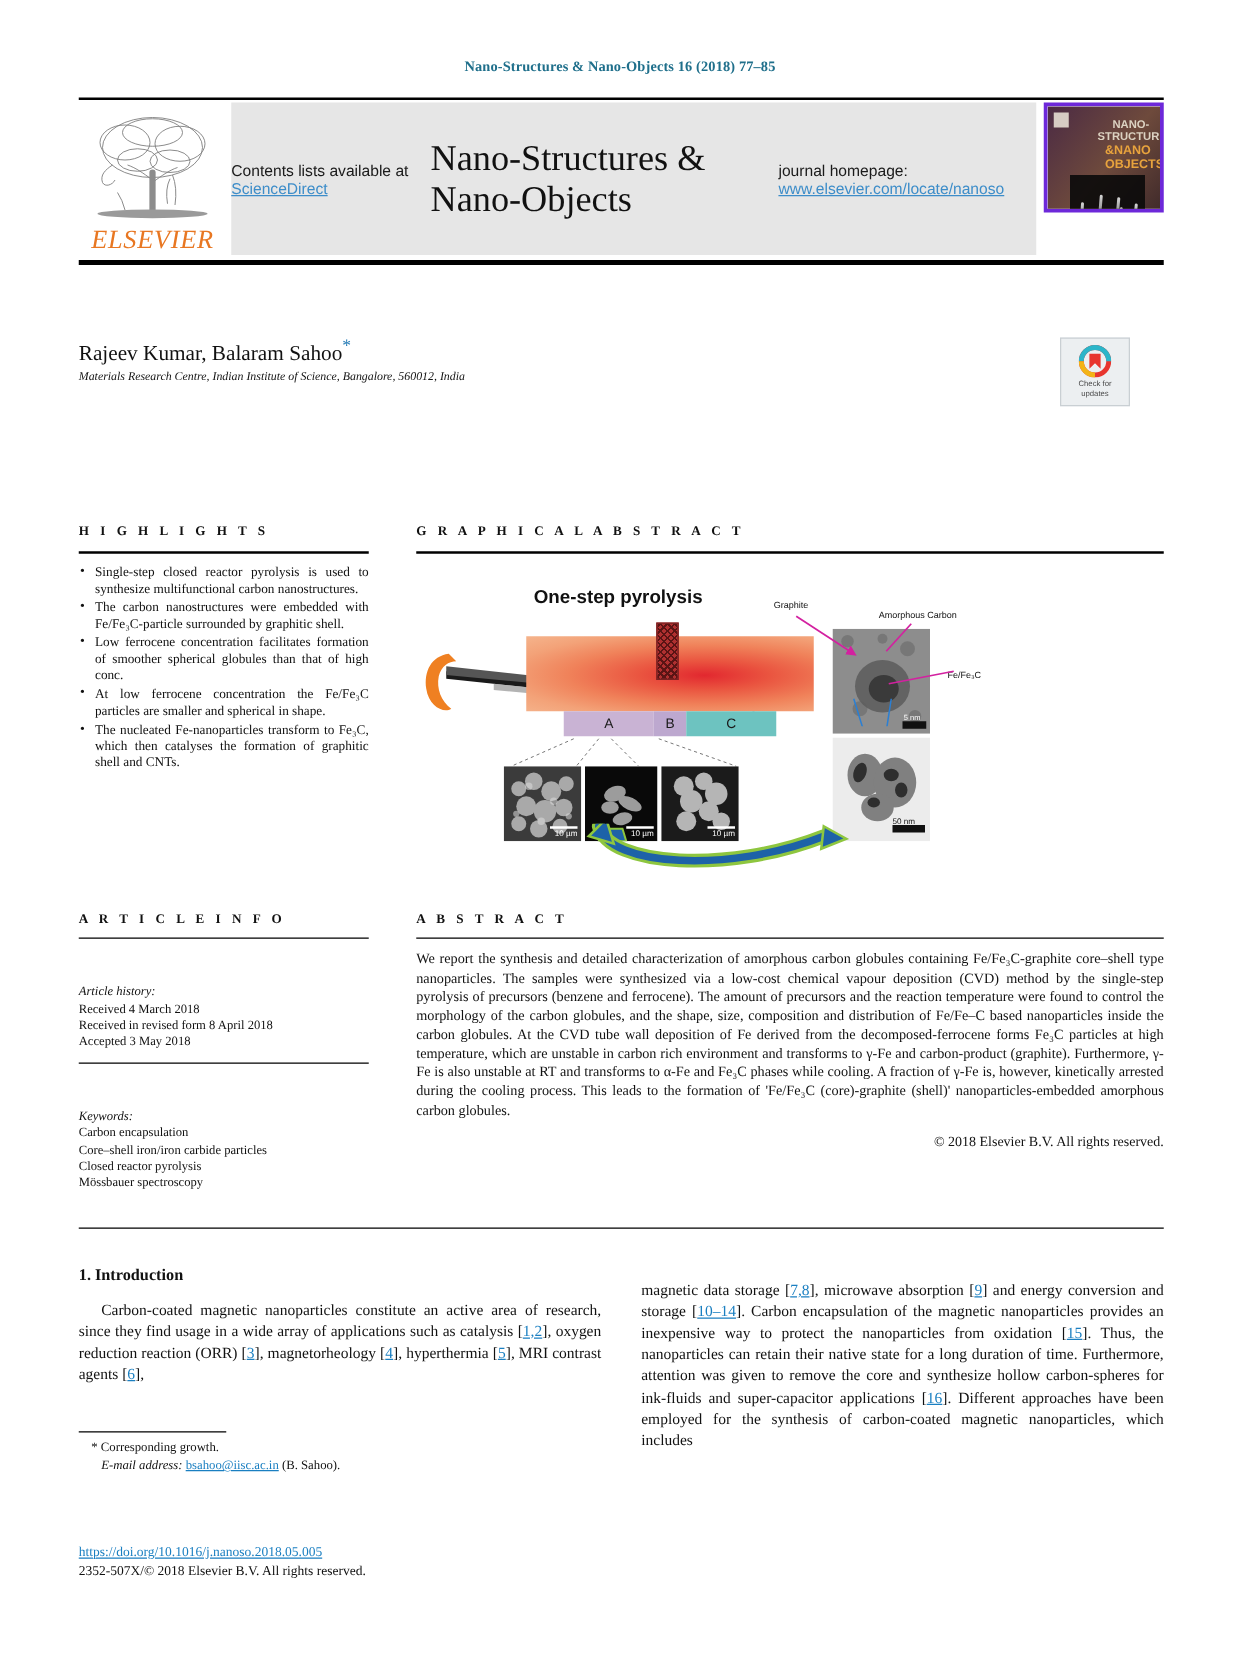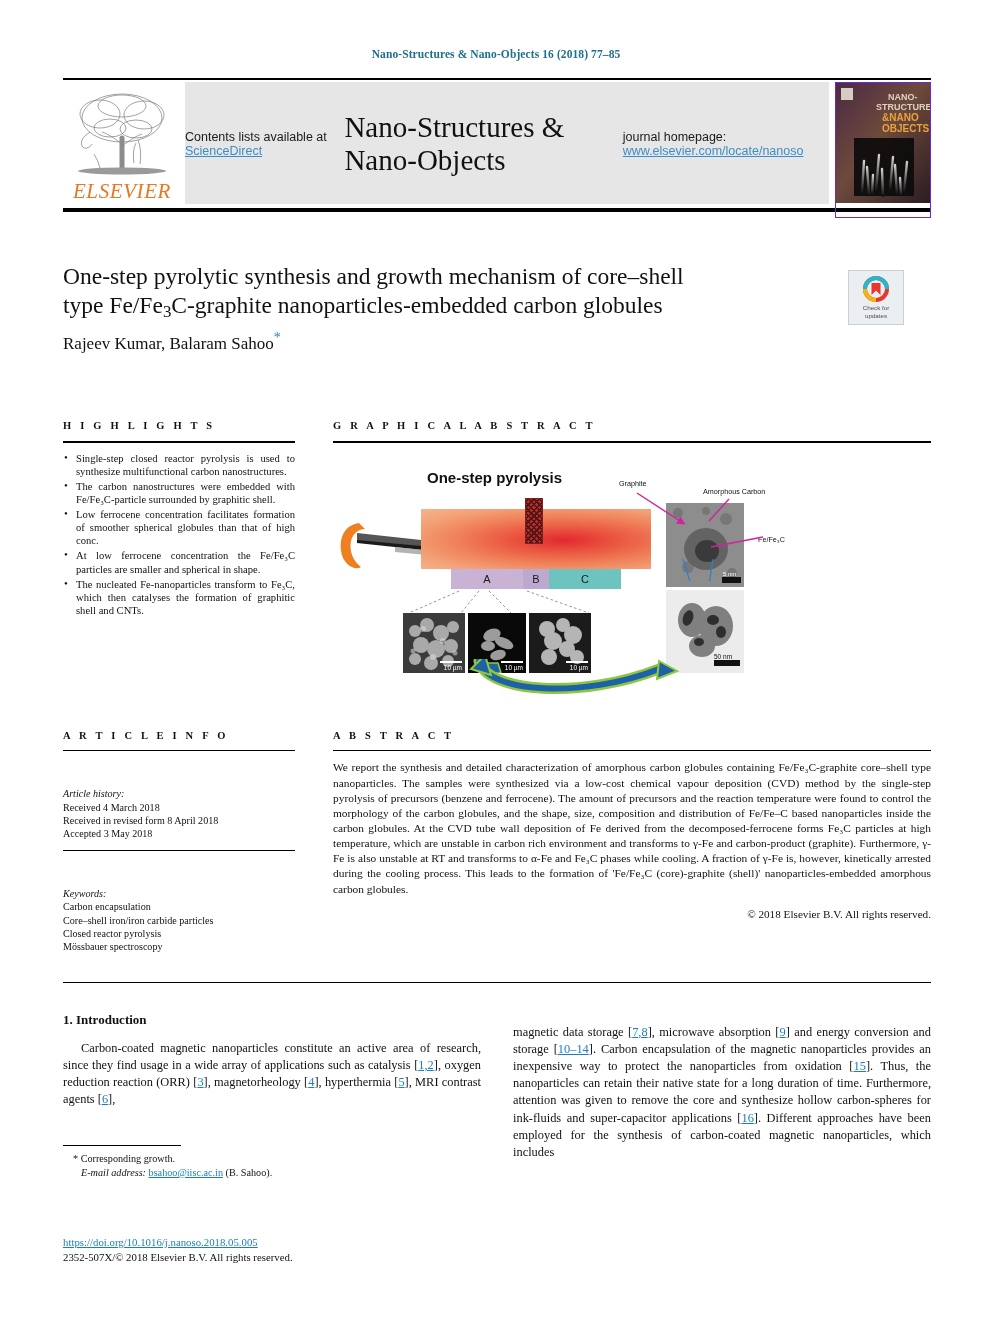--- a/index.html
+++ b/index.html
@@ -41,22 +41,22 @@
     flex:1 1 auto; background:#e6e6e6; margin-left:4px; margin-right:6px;
     display:flex; flex-direction:row; align-items:center; justify-content:space-between;
     padding:11px 0 10px 0;
   }
   .contents-line { font-family:"Liberation Sans", sans-serif; font-size:12.5px; color:#1a1a1a; }
   .sd-link { color:#3d8dc9; }
   .journal-title { font-family:"Liberation Serif", serif; font-size:29px; color:#111; letter-spacing:0; }
   .homepage-line { font-family:"Liberation Sans", sans-serif; font-size:12.5px; color:#1a1a1a; }
   .hp-link { color:#3d8dc9; }
   .cover-thumb {
-    width:96px; flex:0 0 96px; height:136px; position:relative; overflow:hidden;
-    border:1px solid #6d28d9;
+    width:96px; flex:0 0 96px; height:88px; position:relative; overflow:hidden;
+    border:3px solid #6d28d9;
   }
   .rule-black-bottom { height:4px; background:#000; width:868px; margin-top:4px; }
 
   
   .titleblock { position:absolute; left:63px; top:262px; width:868px; }
   .art-title {
     font-family:"Liberation Serif", serif;
     font-size:23.5px; line-height:1.25; color:#111; width:760px; font-weight:400;
   }
   .authors { font-family:"Liberation Serif", serif; font-size:17px; margin-top:8px; color:#111; }
@@ -258,27 +258,24 @@
               <path d="M65 112 L64 95"></path>
           </g>
         </svg>
       </div>
 
     </div>
     <div class="rule-black-bottom"></div>
   </div>
 
   <div class="titleblock">
-    <div class="art-title">
-      <span>One-step pyrolytic synthesis and growth mechanism of core–shell</span><br>
-      <span>type Fe/Fe</span><sub>3</sub><span>C-graphite nanoparticles-embedded carbon globules</span>
-    </div>
     <div class="authors">
       <span>Rajeev Kumar, Balaram Sahoo</span><span class="star">*</span>
     </div>
+    <div class="affil">Materials Research Centre, Indian Institute of Science, Bangalore, 560012, India</div>
 
     <div class="crossmark">
       <svg width="26" height="26" viewBox="0 0 26 26">
         <circle cx="13" cy="13" r="11" fill="none" stroke="#e8352e" stroke-width="4"></circle>
         <path d="M13 2 A11 11 0 0 1 24 13" fill="none" stroke="#2bb5c9" stroke-width="4"></path>
         <path d="M2 13 A11 11 0 0 1 13 2" fill="none" stroke="#2bb5c9" stroke-width="4"></path>
         <path d="M2 13 A11 11 0 0 0 13 24" fill="none" stroke="#f2b417" stroke-width="4"></path>
         <path d="M8.5 19 L8.5 7 L17.5 7 L17.5 19 L13 14.5 Z" fill="#e8352e"></path>
       </svg>
       <div class="cm-label">

